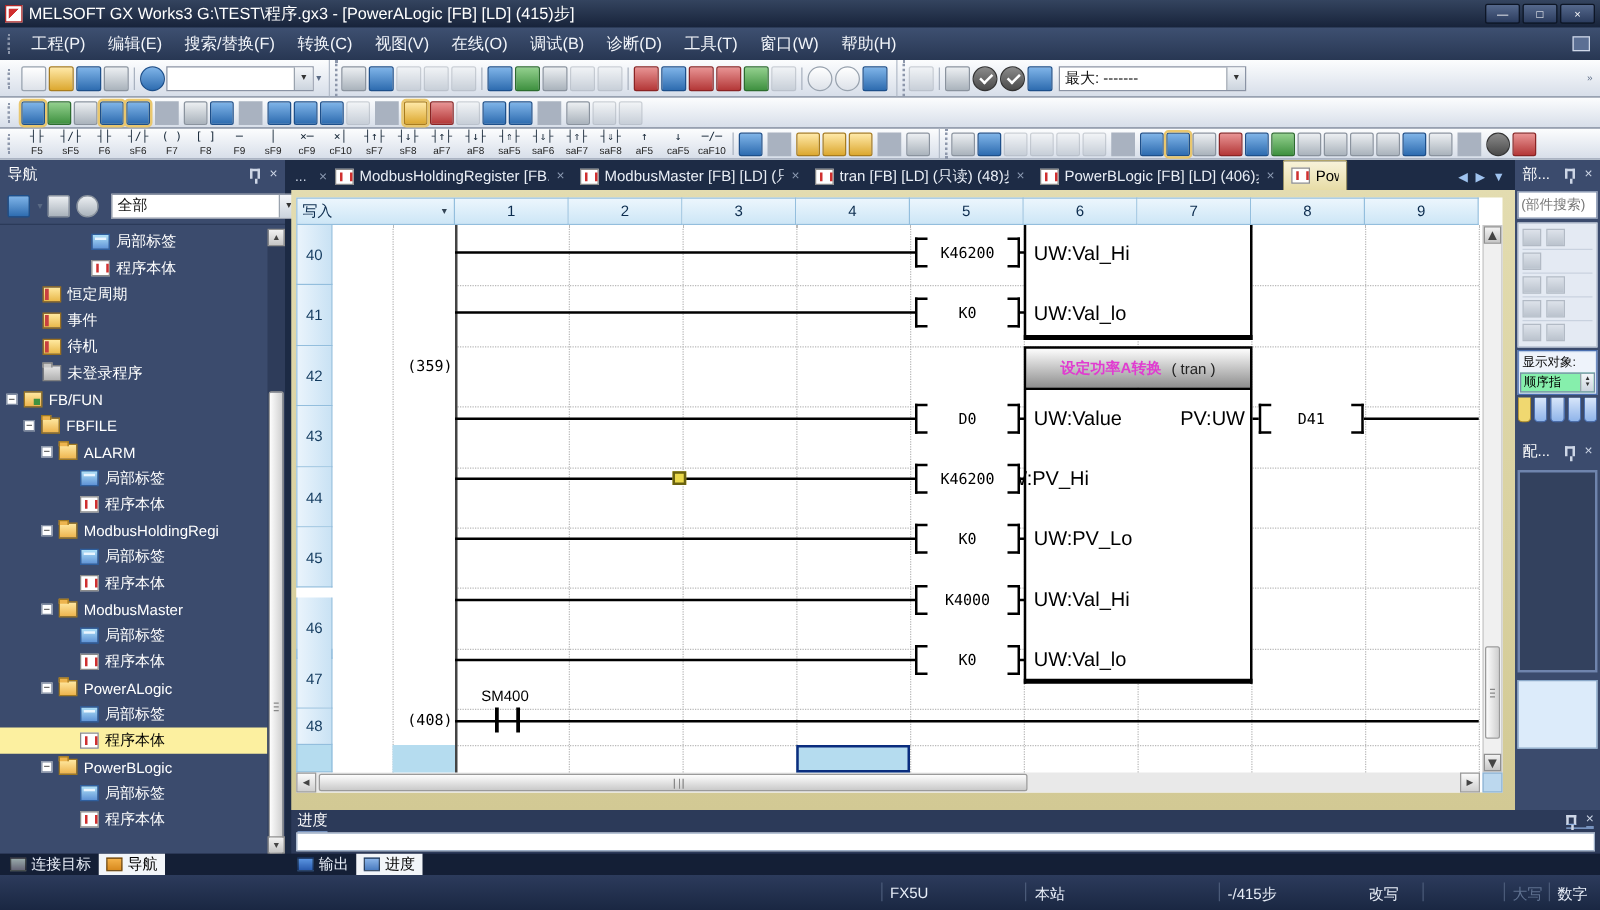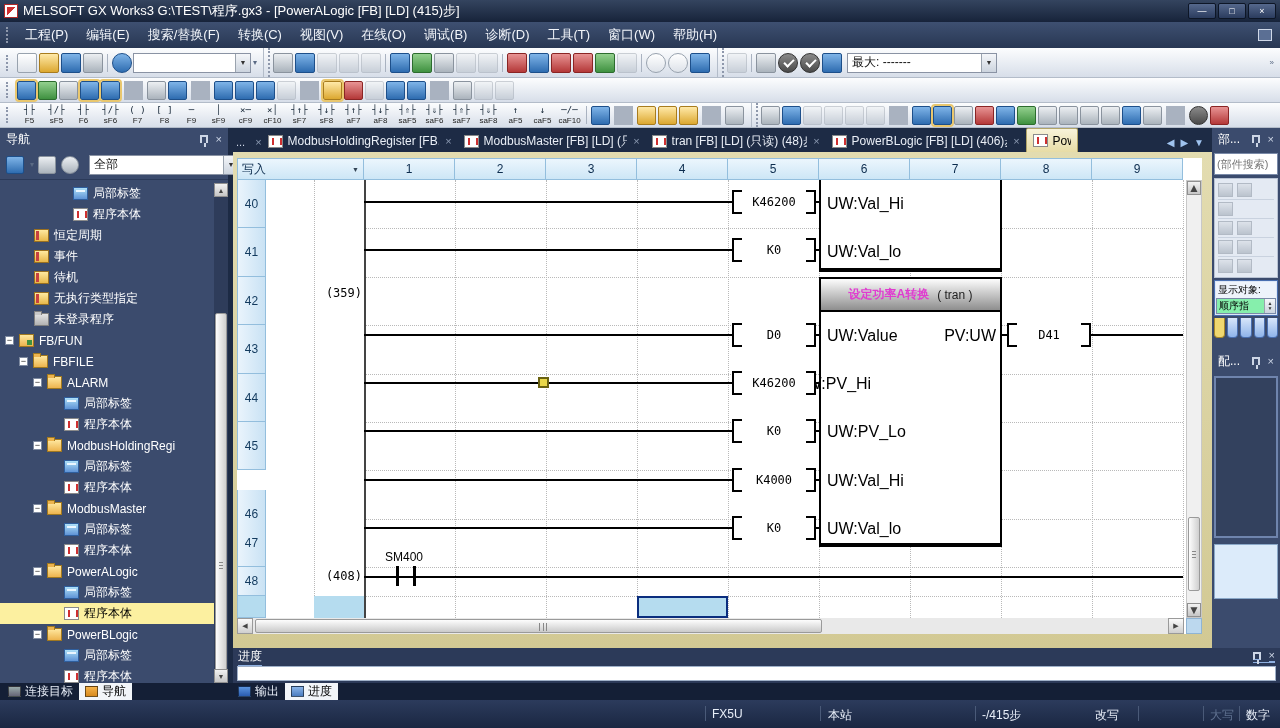--- a/index.html
+++ b/index.html
@@ -92,21 +92,21 @@
 .hc.first .da2{margin-left:auto;font-size:7px;color:#345}
 .chs{display:flex}
 .ch{width:91px}
 .rncol .rn{position:absolute;left:4px;width:29px;background:linear-gradient(90deg,#eaf4fc,#c9e2f4);border:1px solid #93bedd;border-top:none;display:flex;align-items:center;justify-content:center;font-size:12px;color:#123a5e}
 .rncol .rn:nth-of-type(1){top:28px;height:48px}
 .rncol .rn:nth-of-type(2){top:76px;height:49px}
 .rncol .rn:nth-of-type(3){top:125px;height:48px}
 .rncol .rn:nth-of-type(4){top:173px;height:49px}
 .rncol .rn:nth-of-type(5){top:222px;height:48px}
 .rncol .rn:nth-of-type(6){top:270px;height:48px}
-.rncol .rn:nth-of-type(7){top:338px;height:49px}
+.rncol .rn:nth-of-type(7){top:326px;height:49px}
 .rncol .rn:nth-of-type(8){top:367px;height:48px}
 .rncol .rn:nth-of-type(9){top:415px;height:29px}
 .rnpart{position:absolute;left:4px;top:444px;width:29px;height:22px;background:#b5dcef;border:1px solid #93bedd;border-top:none}
 .gv{position:absolute;width:0;border-left:1px dotted #b9b9b9;z-index:1}
 .gh{position:absolute;height:0;border-top:1px dotted #b9b9b9;z-index:1}
 .rail{position:absolute;left:131px;top:28px;width:2px;height:438px;background:#444;z-index:2}
 .hl{position:absolute;height:2px;background:#000;z-index:5}
 .coil{position:absolute;width:84px;height:24px;z-index:6;display:flex;align-items:center;justify-content:center;font-family:"DejaVu Sans Mono",monospace;font-size:12px;color:#000;background:#fff}
 .coil::before{content:"";position:absolute;left:0;top:0;bottom:0;width:8px;border:2px solid #000;border-right:none}
 .coil::after{content:"";position:absolute;right:0;top:0;bottom:0;width:8px;border:2px solid #000;border-left:none}
@@ -515,25 +515,20 @@
           <i class="tic ic-prog"></i>
           <span>事件</span>
         </div>
 
         <div class="ti i1">
 
           <i class="tic ic-prog"></i>
           <span>待机</span>
         </div>
 
-        <div class="ti i1">
-
-          <i class="tic ic-prog"></i>
-          <span>无执行类型指定</span>
-        </div>
 
         <div class="ti i1">
 
           <i class="tic ic-fold-gray"></i>
           <span>未登录程序</span>
         </div>
 
         <div class="ti i0">
           <span class="exp">−</span>
           <i class="tic ic-fold-fb"></i>

